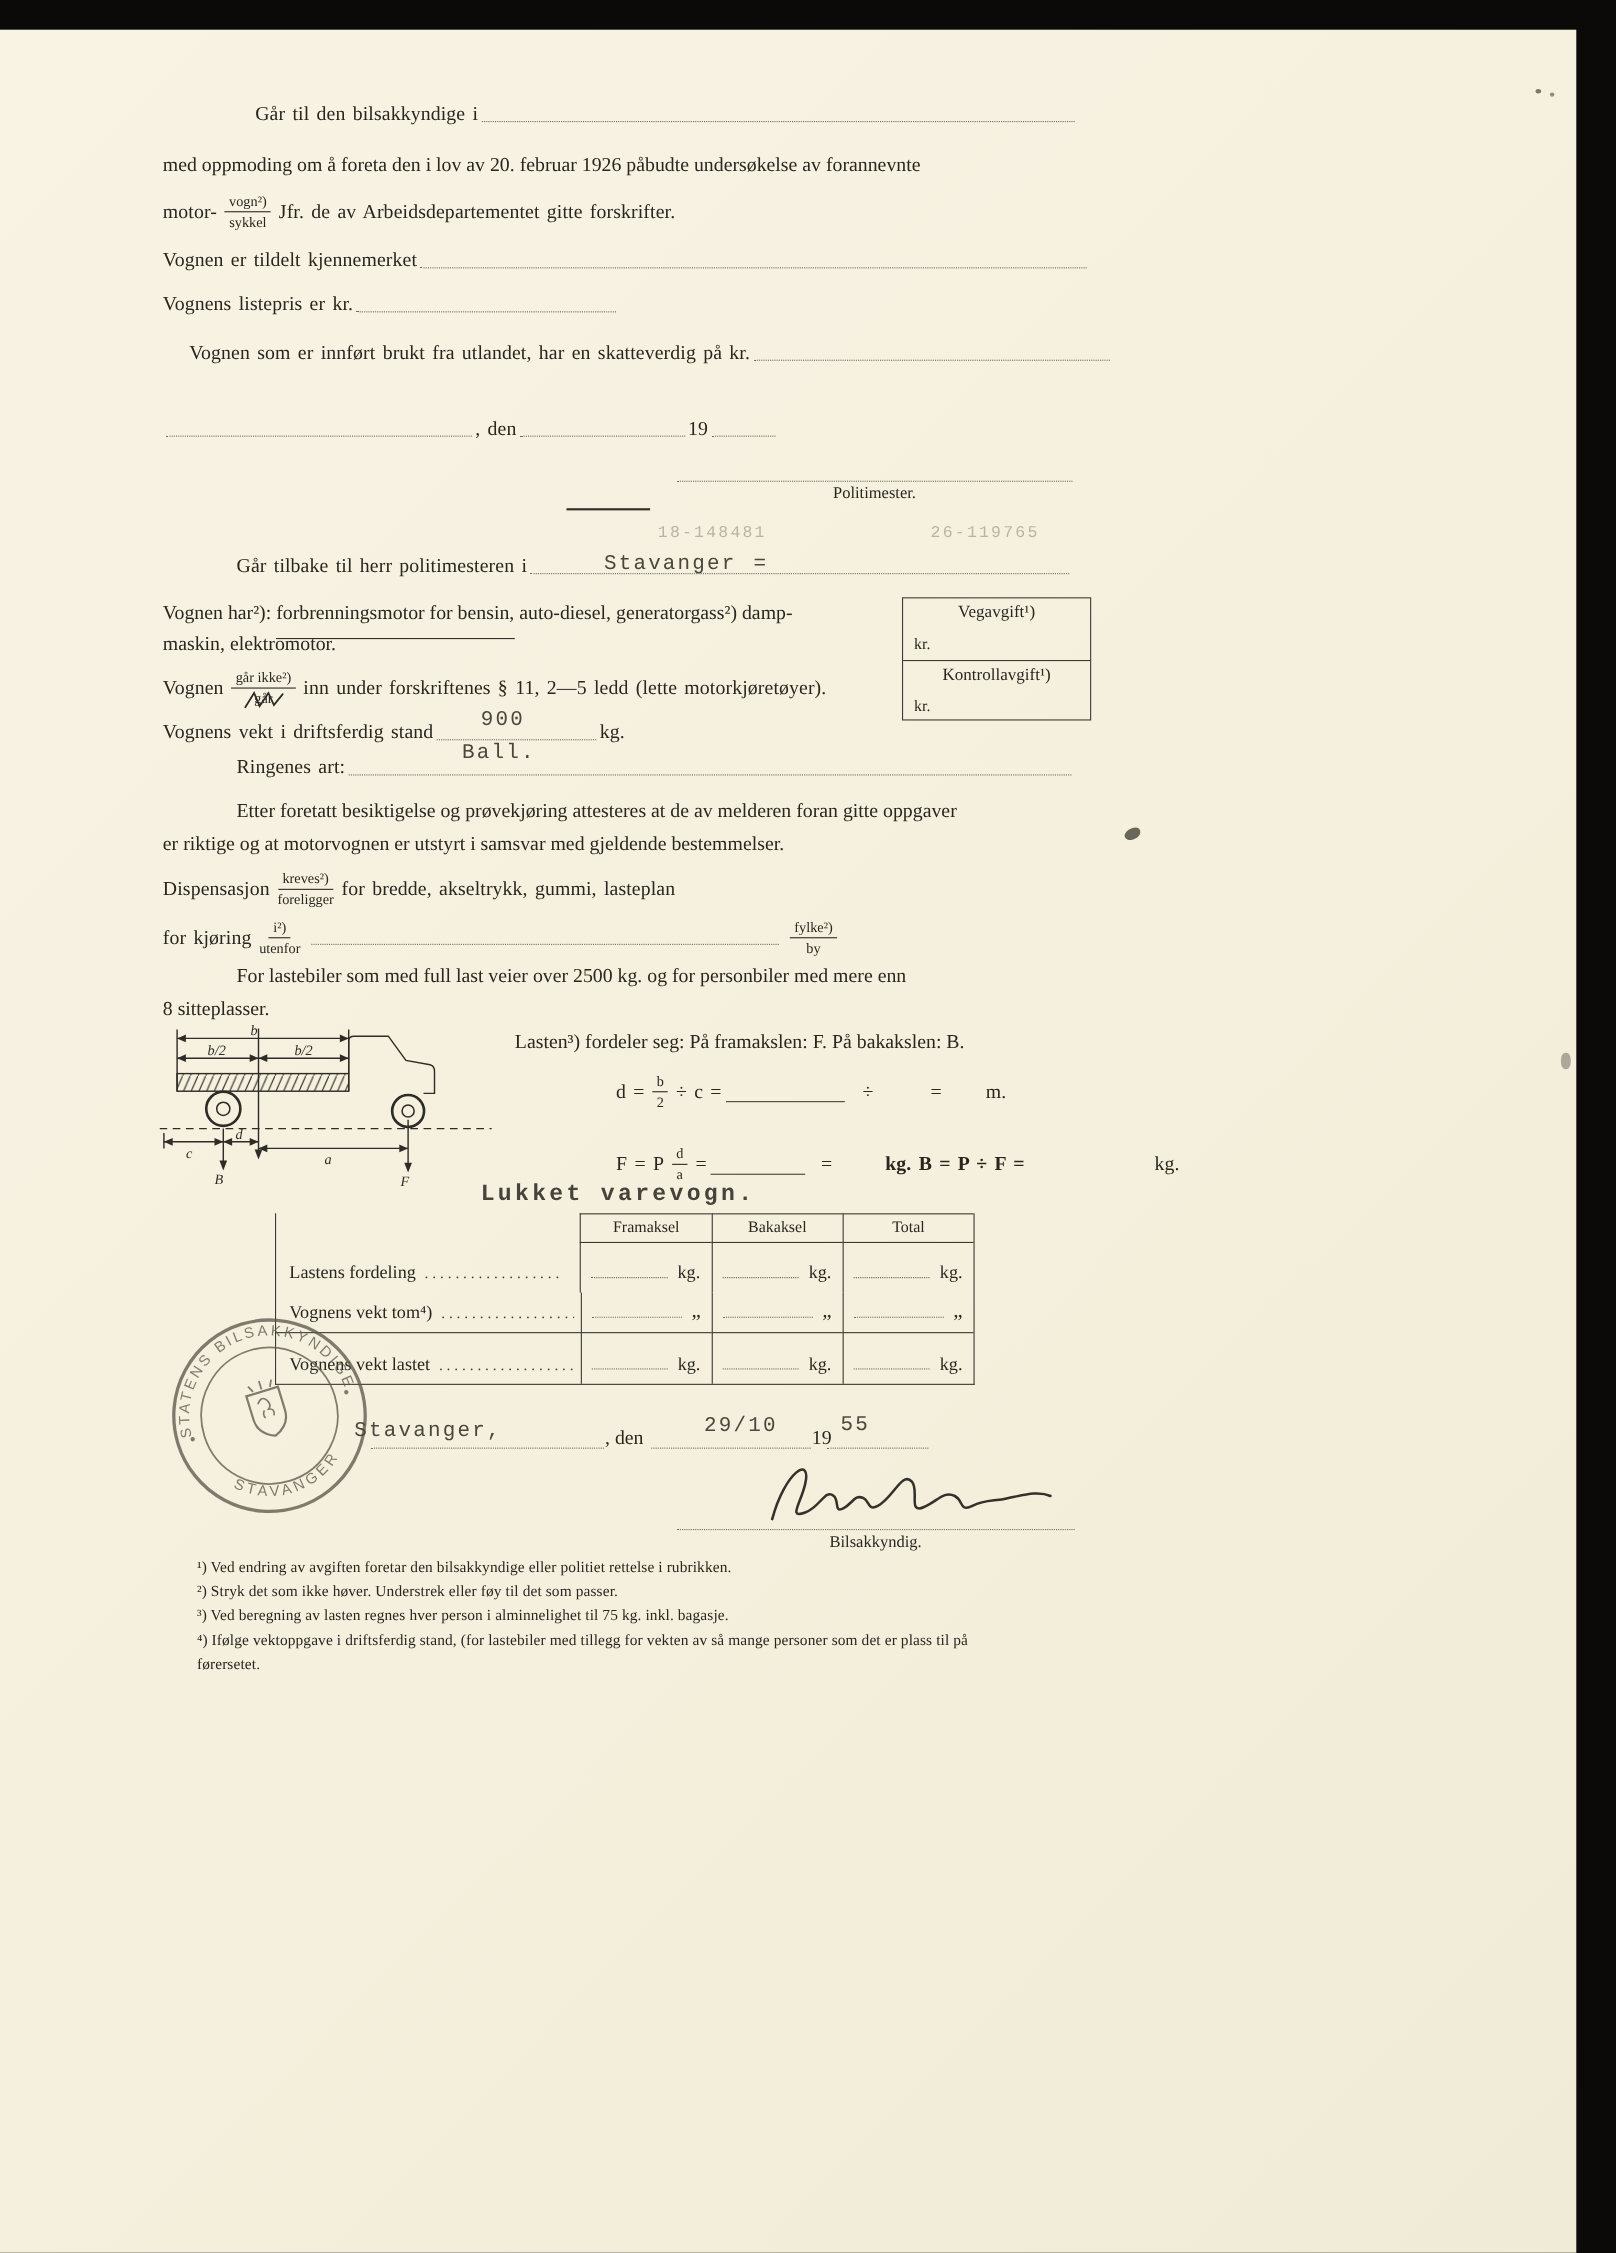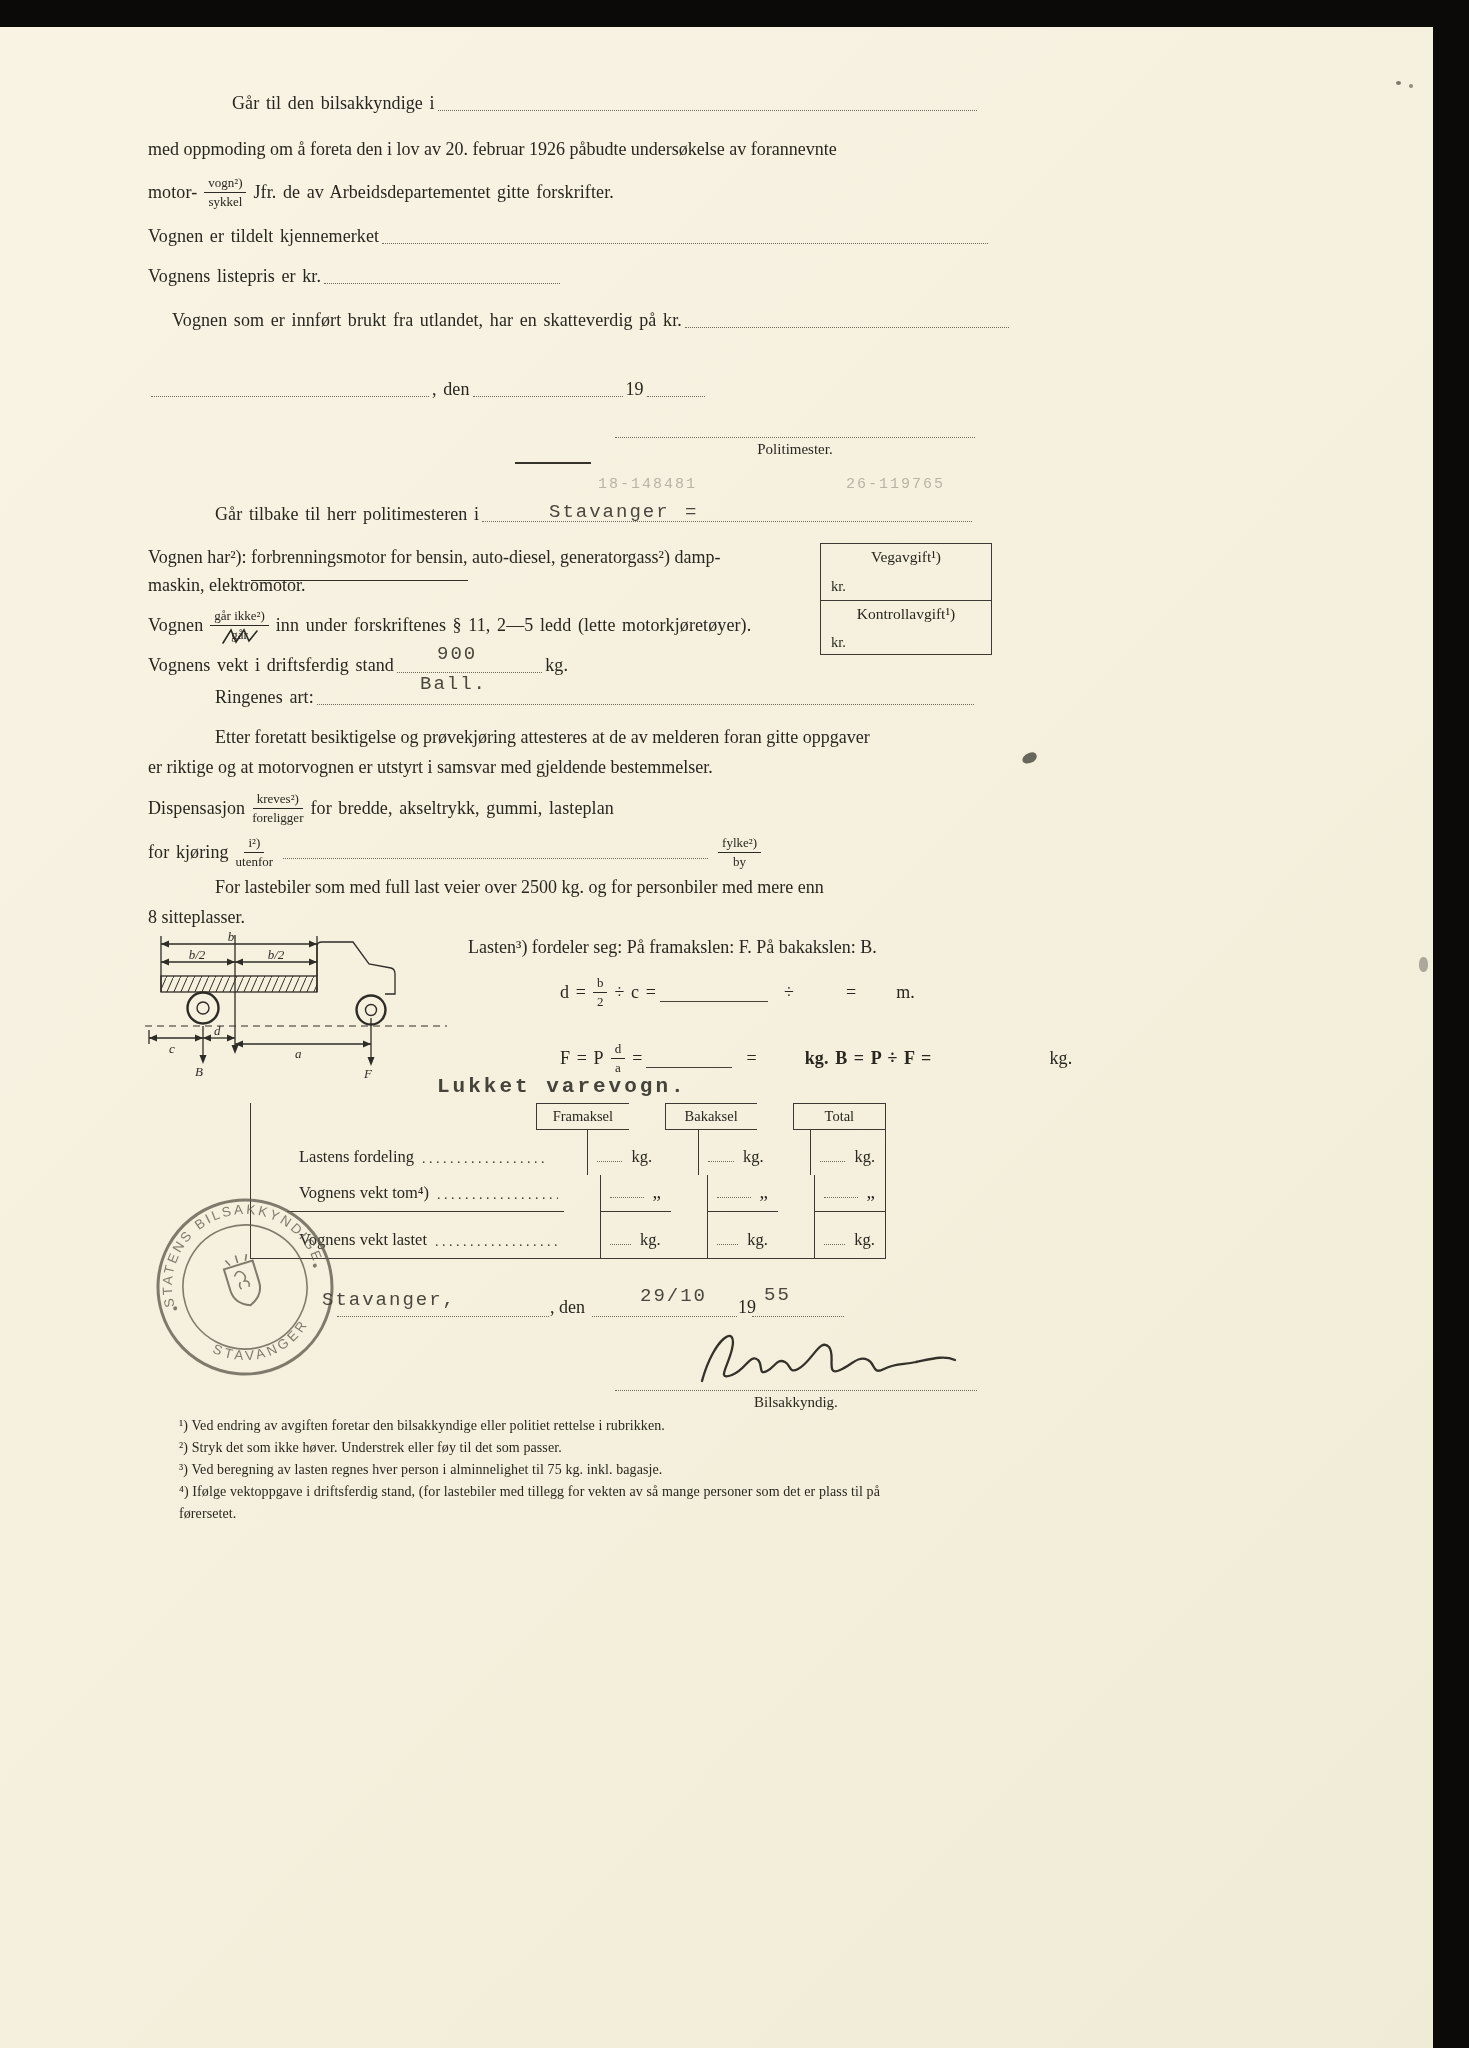--- a/index.html
+++ b/index.html
@@ -24,21 +24,21 @@
   .scribble { position:absolute; left:50%; bottom:-5px; transform:translateX(-50%); }
   .blank { display:inline-block; border-bottom:1.4px solid #44423a; height:2px; align-self:flex-end; margin:0 4px 7px; }
   .feebox { position:absolute; left:820px; top:516px; width:172px; height:112px; border:1.6px solid #3c3a32; font-size:15.5px; }
   .feebox .half { height:56px; position:relative; }
   .feebox .half + .half { border-top:1.4px solid #3c3a32; }
   .feebox .lbl { text-align:center; padding-top:4px; }
   .feebox .kr { position:absolute; left:10px; bottom:5px; font-size:14.5px; }
   .vtable { position:absolute; left:250px; top:1076px; width:636px; font-size:16.5px;
             border:1.6px solid #3b3931; border-top:none; background:transparent; }
   .trow { display:flex; }
-  .tc { display:flex; align-items:flex-end;margin-left:36px; }
+  .tc { display:flex; align-items:flex-end; }
   .label-col { width:277px; padding:0 6px 8px 12px; }
   .data-col { width:119.5px; border-left:1.5px solid #3b3931; padding:0 10px 8px 6px; }
   .thead .tc { align-items:center; justify-content:center; height:27px; border-bottom:1.5px solid #3b3931; padding:0; font-size:14.5px; }
   .thead .label-col { border-bottom:none; }
   .thead .data-col { border-top:1.6px solid #3b3931; }
   .trow.r1 .tc { height:45px; }
   .trow.r2 .tc { height:36px; }
   .trow.r3 .tc { height:47px; border-top:1.5px solid #3b3931; }
   .tlabel { white-space:nowrap; }
   .leader { flex:1 1 auto; overflow:hidden; white-space:nowrap; margin-left:8px; font-size:14px; color:#3b3931; }

